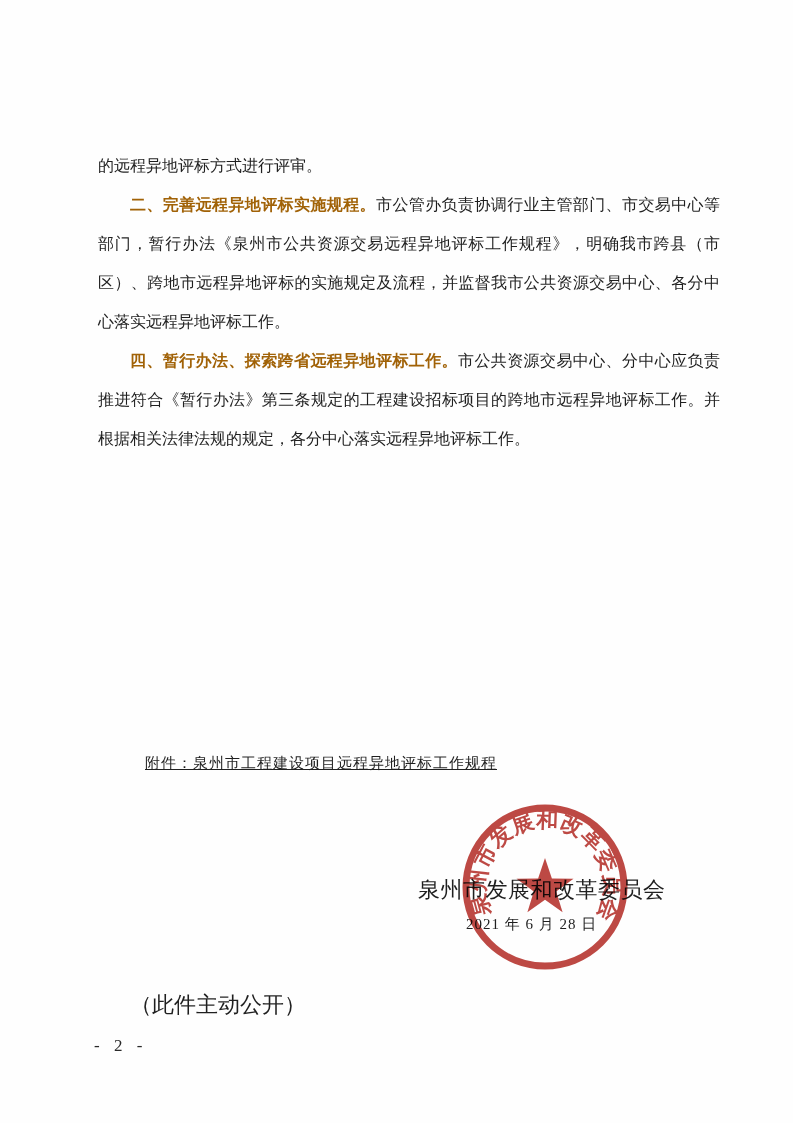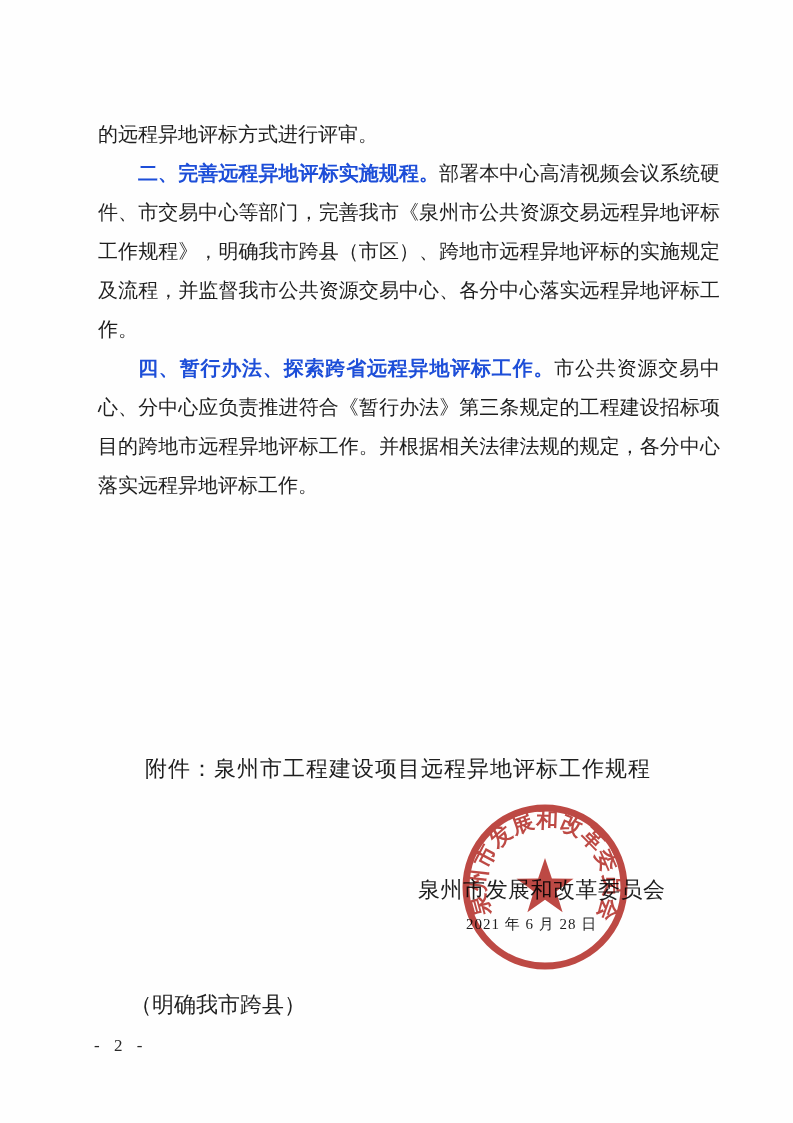--- a/index.html
+++ b/index.html
@@ -8,41 +8,42 @@
     width: 793px;
     height: 1123px;
     background: #fefefe;
     overflow: hidden;
     font-family: "Liberation Serif", "DejaVu Serif", serif;
     color: #1f1f1f;
   }
   .body-text {
     position: absolute;
     left: 98px;
-    top: 115px;
+    top: 146px;
     width: 622px;
-    font-size: 20px;
+    font-size: 16px;
     line-height: 39px;
     text-align: justify;
     text-justify: inter-ideograph;
   }
   .para { margin: 0; text-indent: 2em; }
   .para.no-indent { text-indent: 0; }
   .sec-heading {
     font-family: Liberation Serif, serif;
     font-weight: 700;
-    color: #1d4ed8;
+    color: #a16207;
   }
   .attachment-line {
     position: absolute;
     left: 145px;
     top: 754px;
-    font-size: 22px;
+    font-size: 15px;
     letter-spacing: 1px;
     white-space: nowrap;
+    text-decoration: underline;
   }
   .issuer-name {
     position: absolute;
     left: 418px;
     top: 875px;
     font-size: 22px;
     letter-spacing: 0.5px;
     white-space: nowrap;
     z-index: 1;
   }
@@ -90,21 +91,21 @@
 </head>
 <body>
 
 <div class="page">
 
   <div class="body-text">
     <p class="para no-indent">
       <span>的远程异地评标方式进行评审。</span>
     </p>
     <p class="para">
-      <span class="sec-heading">二、完善远程异地评标实施规程。</span><span>部署本中心高清视频会议系统硬件、市交易中心等部门，完善我市《泉州市公共资源交易远程异地评标工作规程》，明确我市跨县（市区）、跨地市远程异地评标的实施规定及流程，并监督我市公共资源交易中心、各分中心落实远程异地评标工作。</span>
+      <span class="sec-heading">二、完善远程异地评标实施规程。</span><span>市公管办负责协调行业主管部门、市交易中心等部门，暂行办法《泉州市公共资源交易远程异地评标工作规程》，明确我市跨县（市区）、跨地市远程异地评标的实施规定及流程，并监督我市公共资源交易中心、各分中心落实远程异地评标工作。</span>
     </p>
     <p class="para">
       <span class="sec-heading">四、暂行办法、探索跨省远程异地评标工作。</span><span>市公共资源交易中心、分中心应负责推进符合《暂行办法》第三条规定的工程建设招标项目的跨地市远程异地评标工作。并根据相关法律法规的规定，各分中心落实远程异地评标工作。</span>
     </p>
   </div>
 
   <div class="attachment-line">附件：泉州市工程建设项目远程异地评标工作规程</div>
 
   <div class="issuer-name">泉州市发展和改革委员会</div>
   <div class="issue-date">2021 年 6 月 28 日</div>
@@ -113,17 +114,17 @@
     <defs>
       <path id="sealArc" d="M 35 117 A 60 60 0 1 1 139 117" fill="none"></path>
     </defs>
     <circle cx="87" cy="87" r="79" fill="none" stroke="#b5302a" stroke-width="7"></circle>
     <text fill="#b5302a" letter-spacing="0.5">
       <textPath href="#sealArc" startOffset="4">泉州市发展和改革委员会</textPath>
     </text>
     <polygon fill="#b5302a" points="87,58 93.9,78.5 115.5,78.7 98.2,91.6 104.6,112.3 87,99.8 69.4,112.3 75.8,91.6 58.5,78.7 80.1,78.5"></polygon>
   </svg>
 
-  <div class="disclosure-note">（明确我市跨县）</div>
+  <div class="disclosure-note">（此件主动公开）</div>
 
   <div class="page-number">- 2 -</div>
 
 </div>
 
 </body></html>

